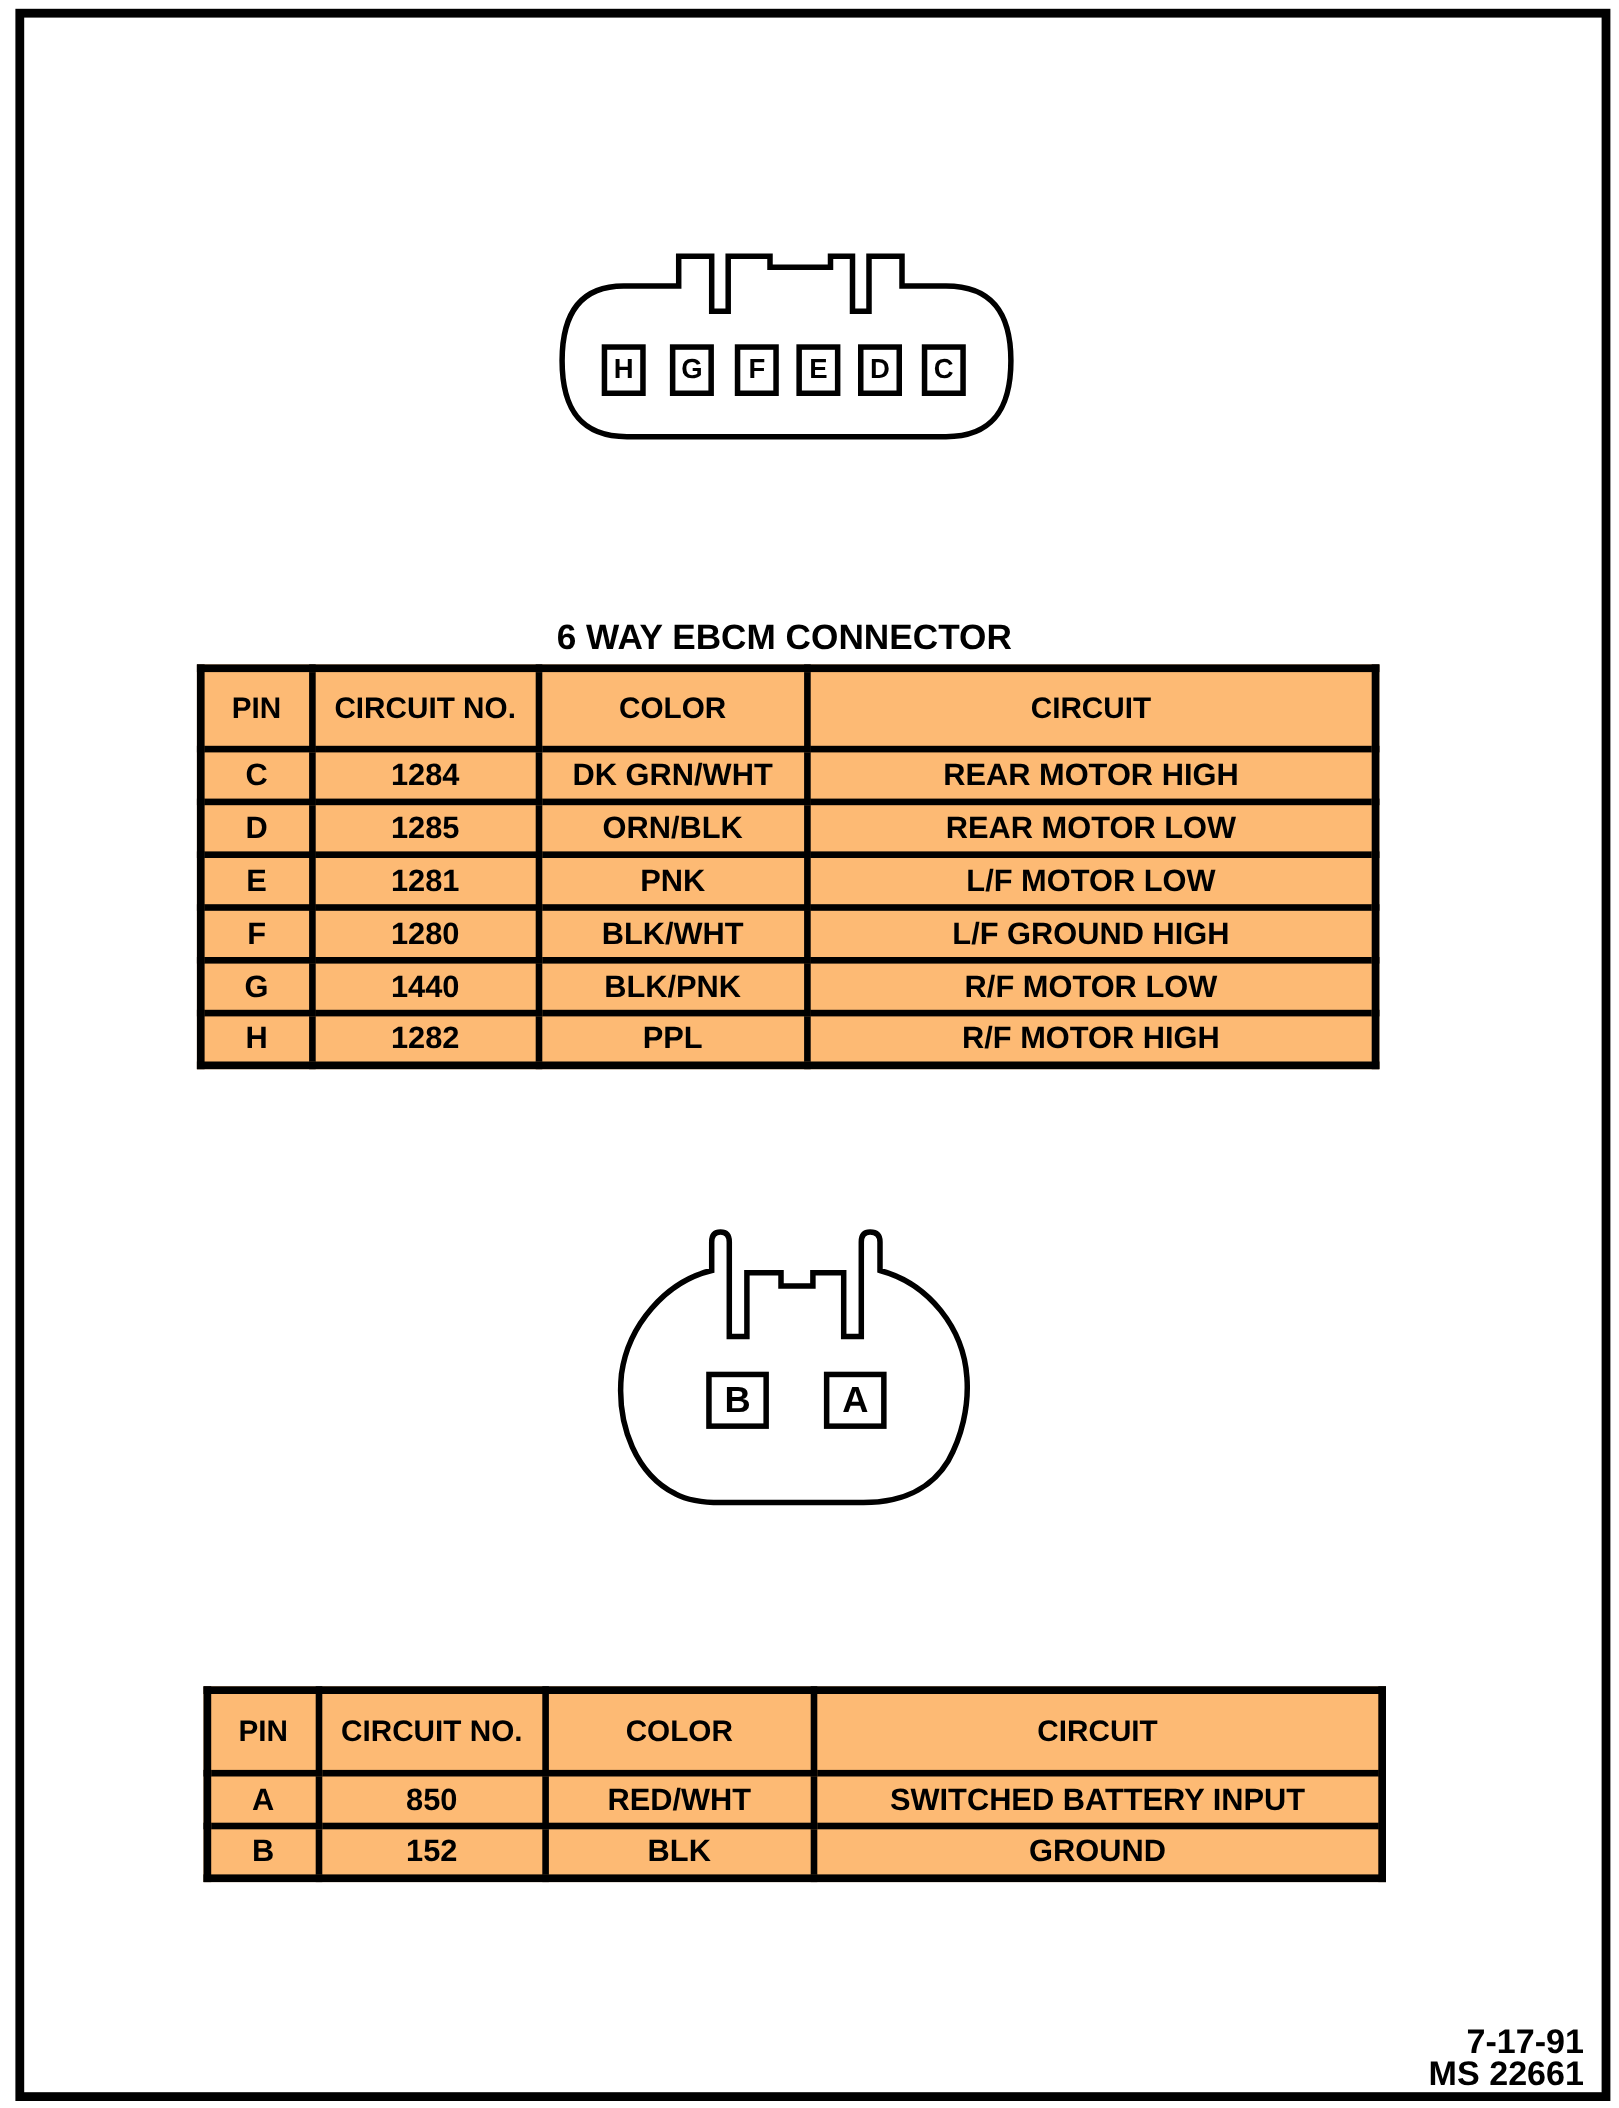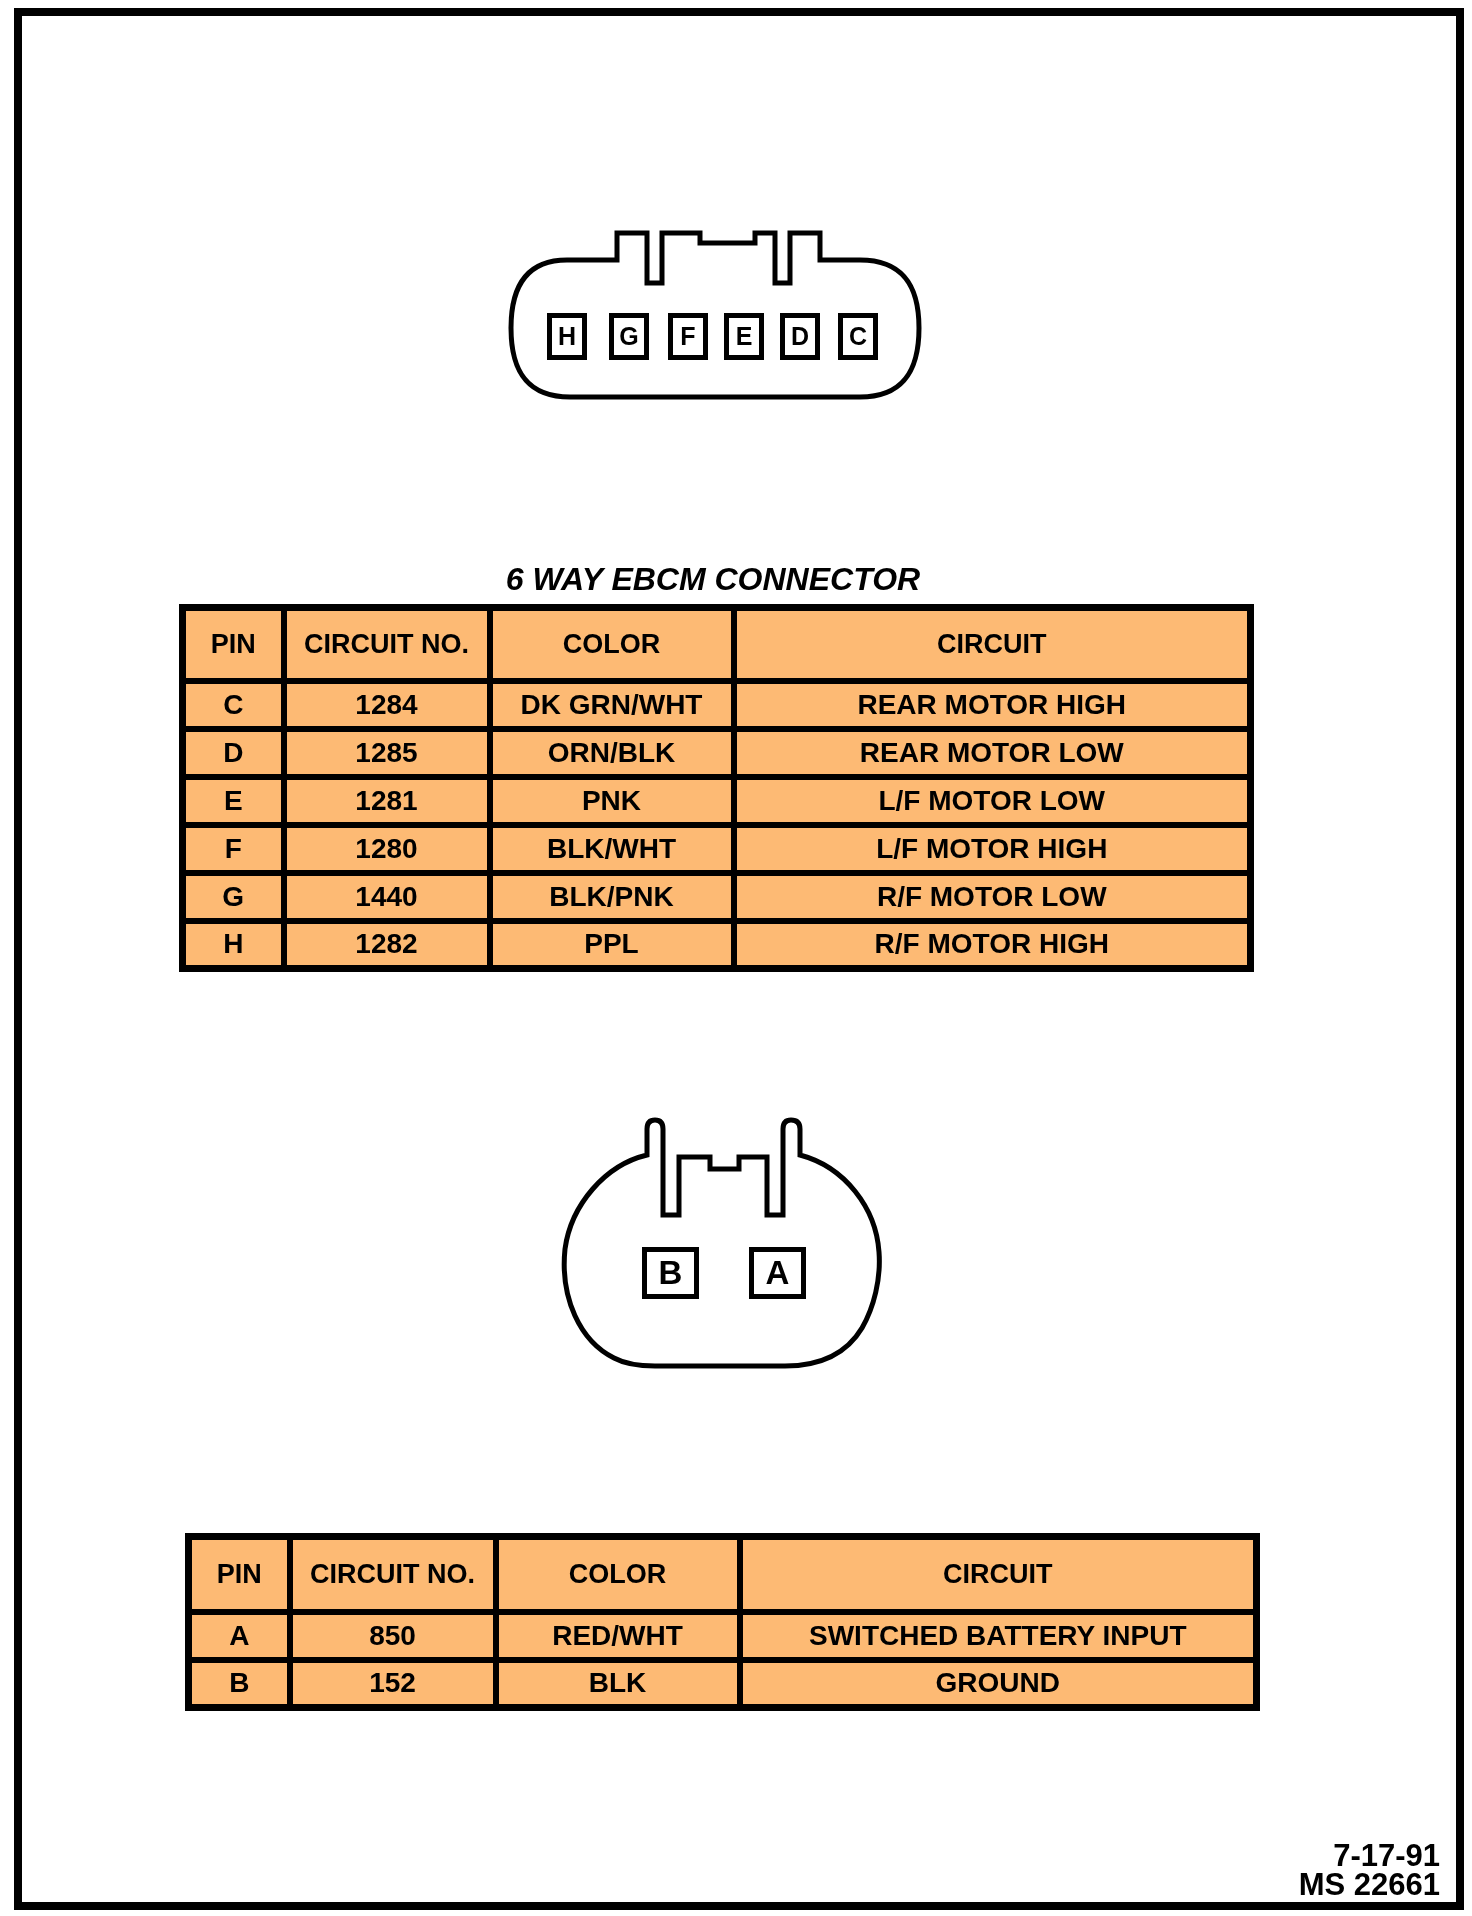--- a/index.html
+++ b/index.html
@@ -35,21 +35,20 @@
   .conn2 .pin{width:57px;height:52px;top:132px;font-size:33px;}
   
   .sec-title{
     position:absolute;
     width:1068px;
     text-align:center;
     font-size:32px;
     font-weight:bold;
     letter-spacing:0px;
     white-space:nowrap;
-    font-style:italic;
   }
   .t1{left:179px;top:561px;}
   .t2{left:185px;top:1491px;}
   
   .pintable{
     position:absolute;
     border-collapse:collapse;
     table-layout:fixed;
     width:1068px;
     background:#fdba74;
@@ -135,21 +134,21 @@
       <tr>
         <td>E</td>
         <td>1281</td>
         <td>PNK</td>
         <td>L/F MOTOR LOW</td>
       </tr>
       <tr>
         <td>F</td>
         <td>1280</td>
         <td>BLK/WHT</td>
-        <td>L/F MOTOR HIGH</td>
+        <td>L/F GROUND HIGH</td>
       </tr>
       <tr>
         <td>G</td>
         <td>1440</td>
         <td>BLK/PNK</td>
         <td>R/F MOTOR LOW</td>
       </tr>
       <tr>
         <td>H</td>
         <td>1282</td>

